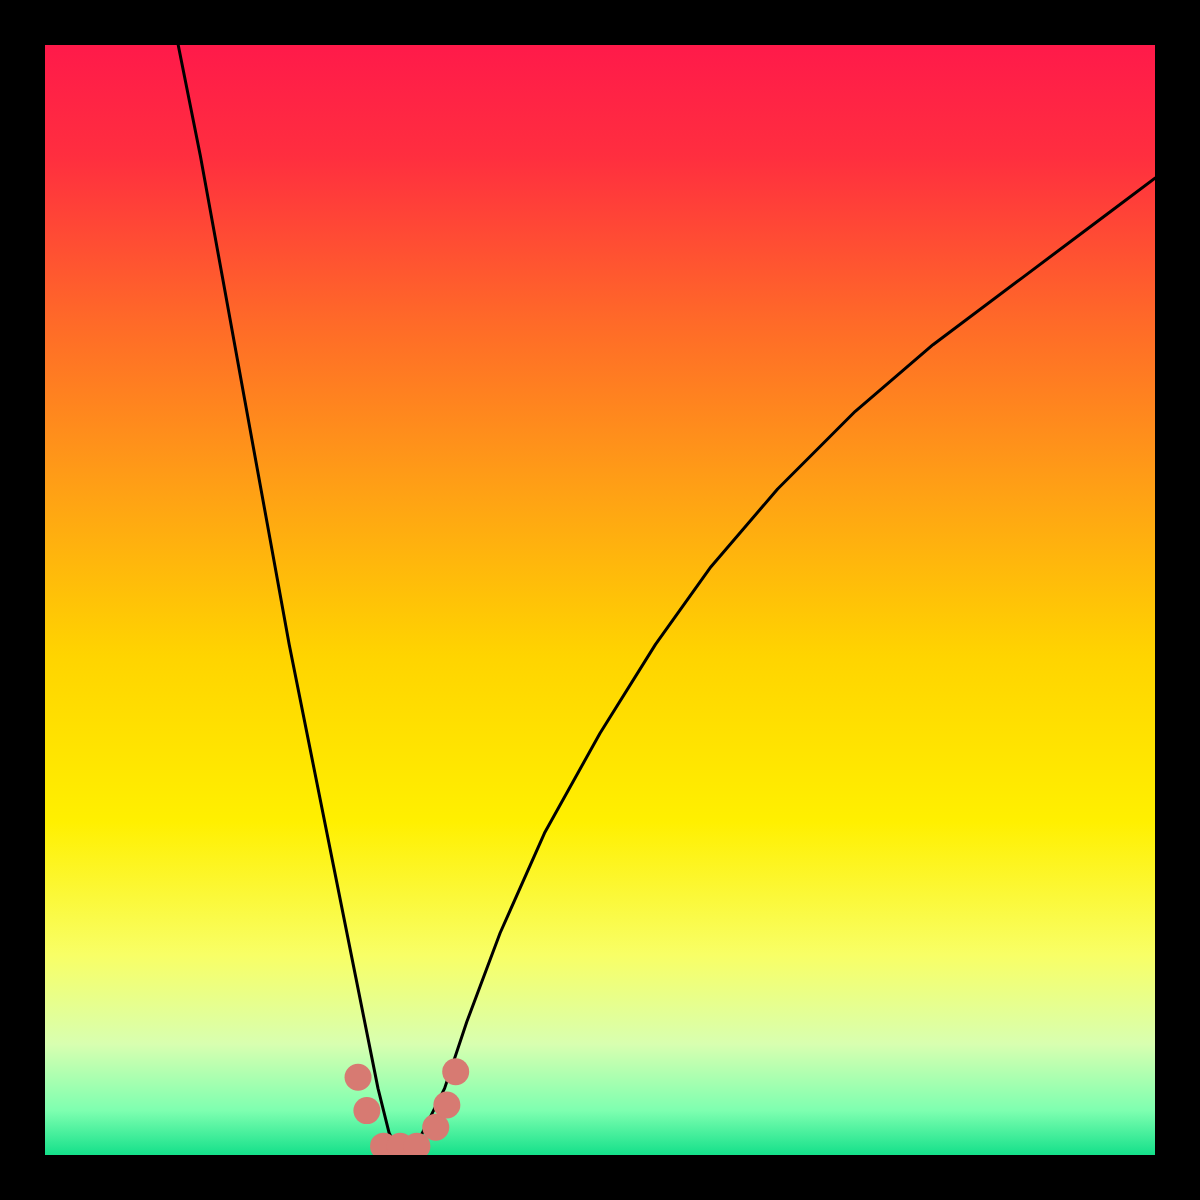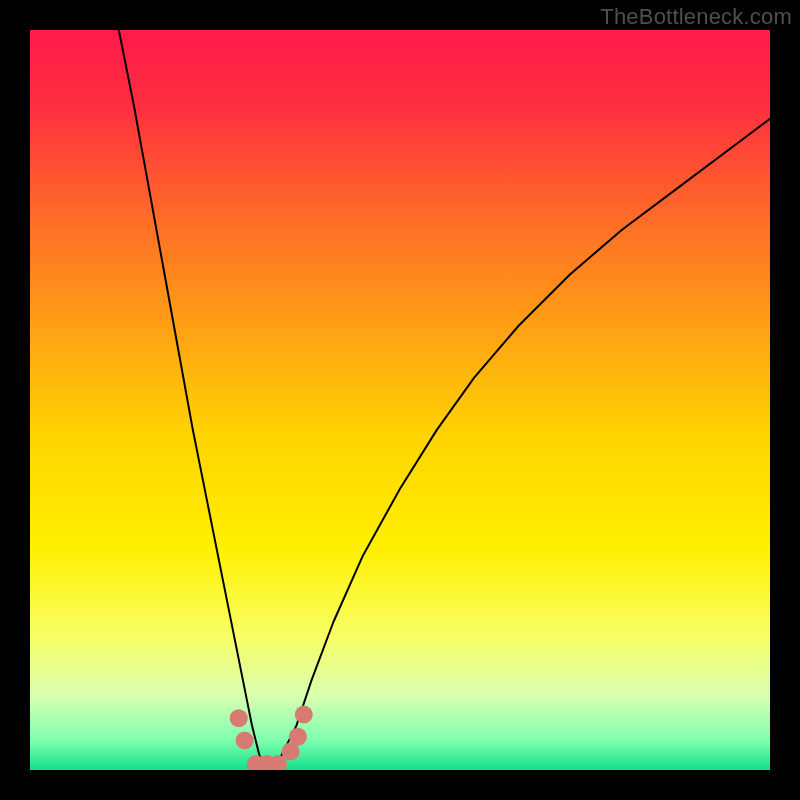--- a/index.html
+++ b/index.html
@@ -37,21 +37,20 @@
     height: 740px;
   }
   svg {
     display: block;
   }
 </style>
 </head>
 <body>
 
 <div class="frame">
-  <div class="watermark">TheBottleneck.com</div>
 
   <div class="plot-wrap">
     <svg id="plot-svg" width="740" height="740" viewBox="0 0 740 740">
       <defs>
         <linearGradient id="bg-grad" x1="0" y1="0" x2="0" y2="1">
             <stop offset="0%" stop-color="#ff1a4a"></stop>
             <stop offset="10%" stop-color="#ff2e3f"></stop>
             <stop offset="25%" stop-color="#ff6a28"></stop>
             <stop offset="40%" stop-color="#ffa015"></stop>
             <stop offset="55.00000000000001%" stop-color="#ffd400"></stop>

